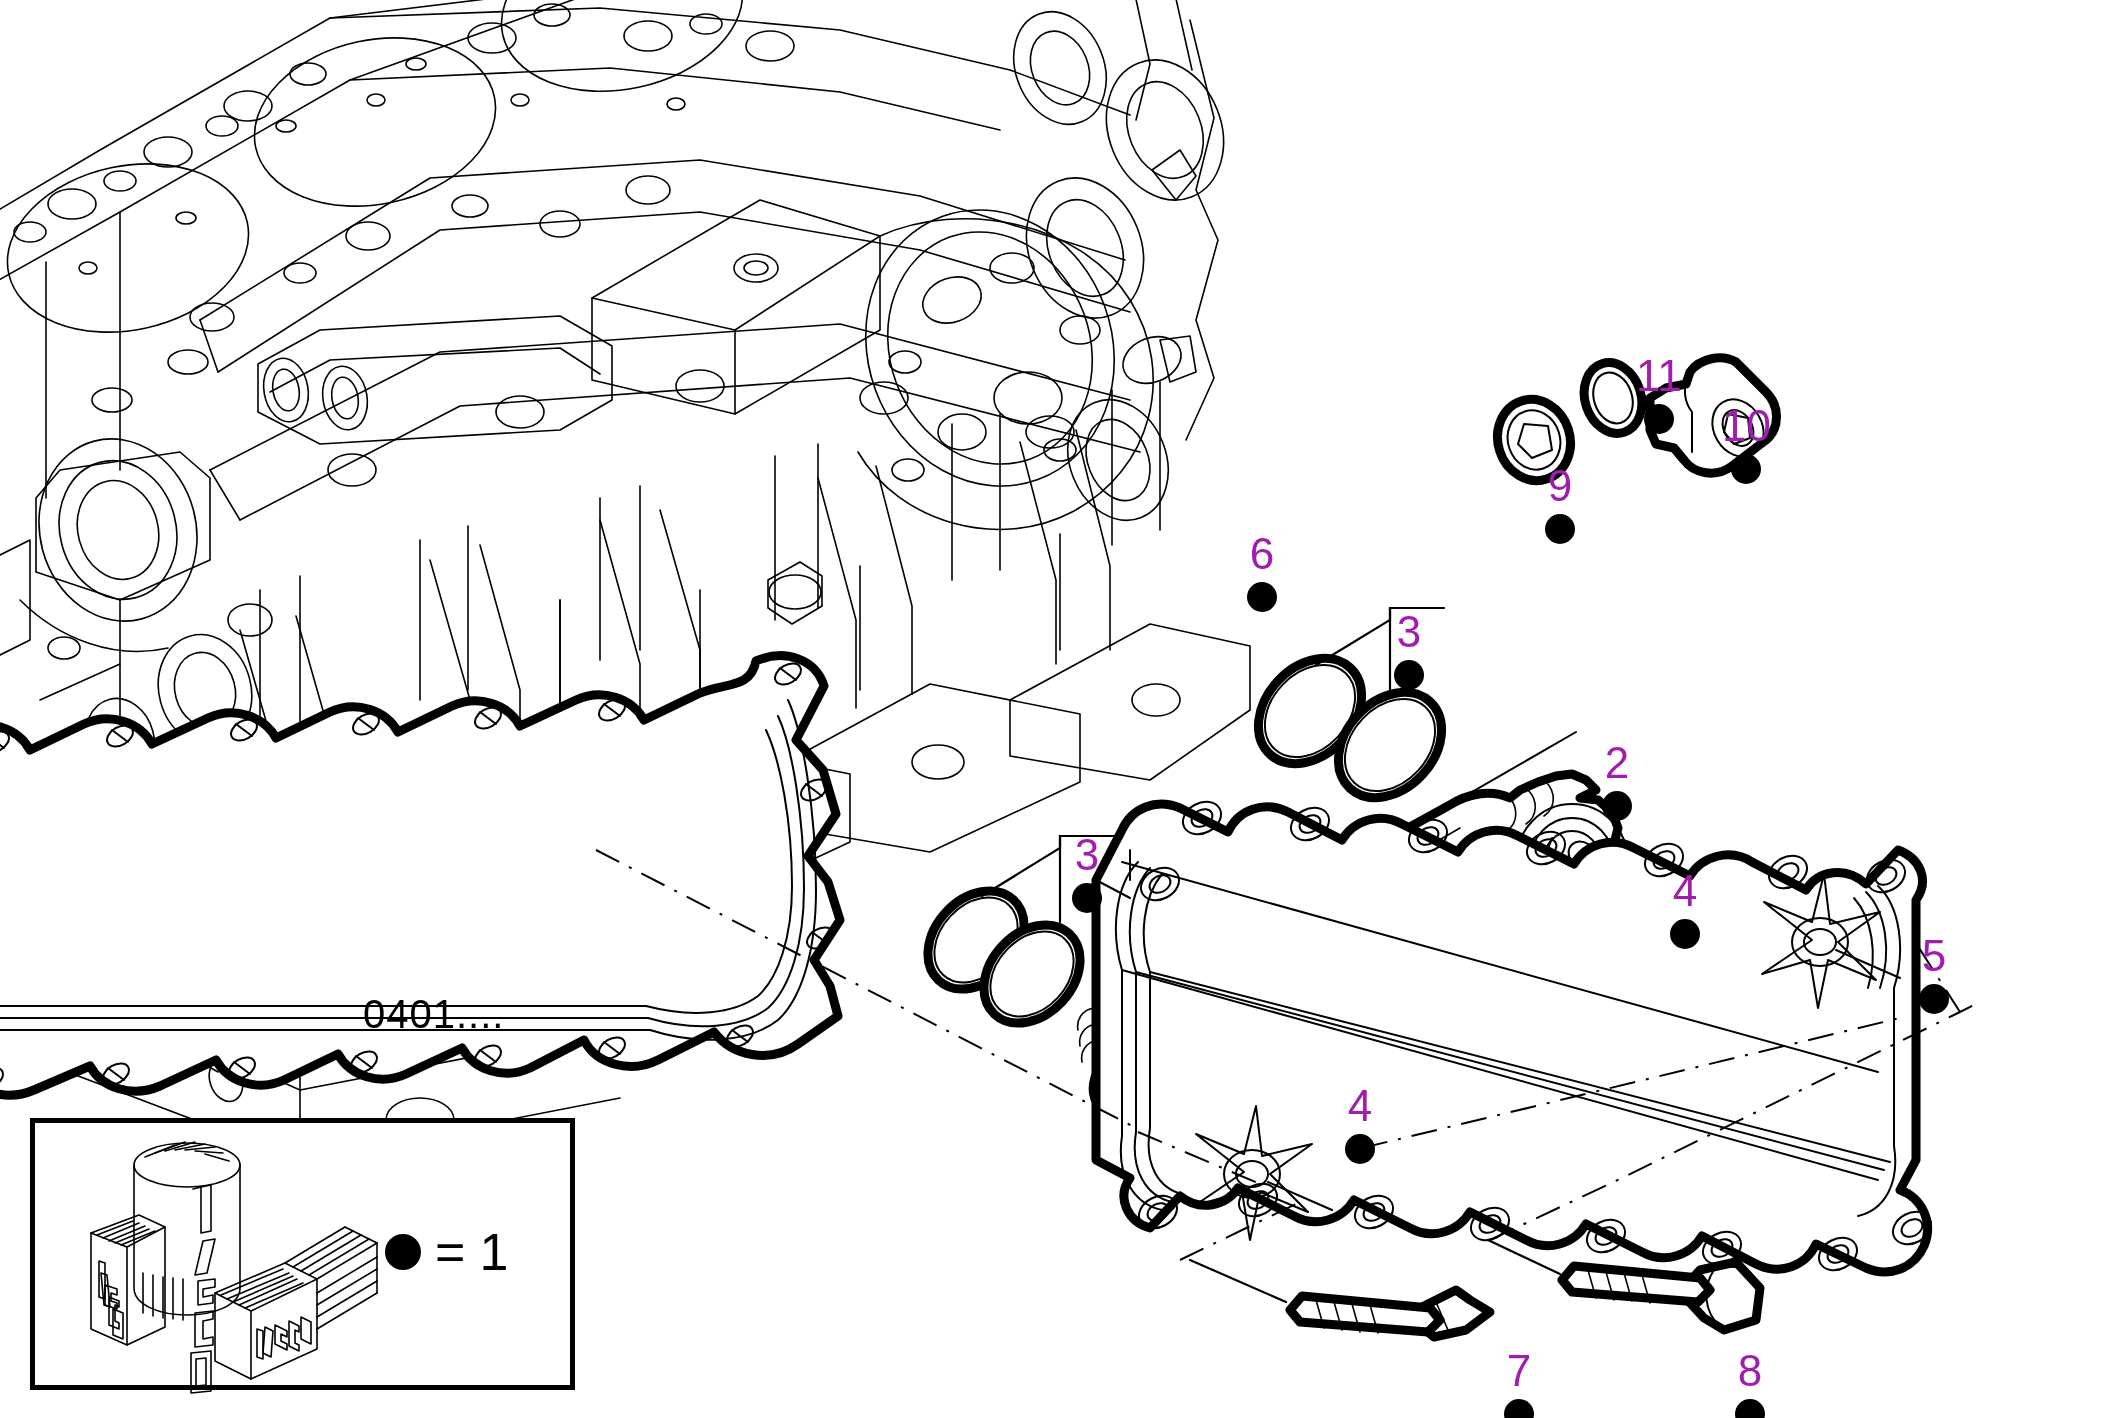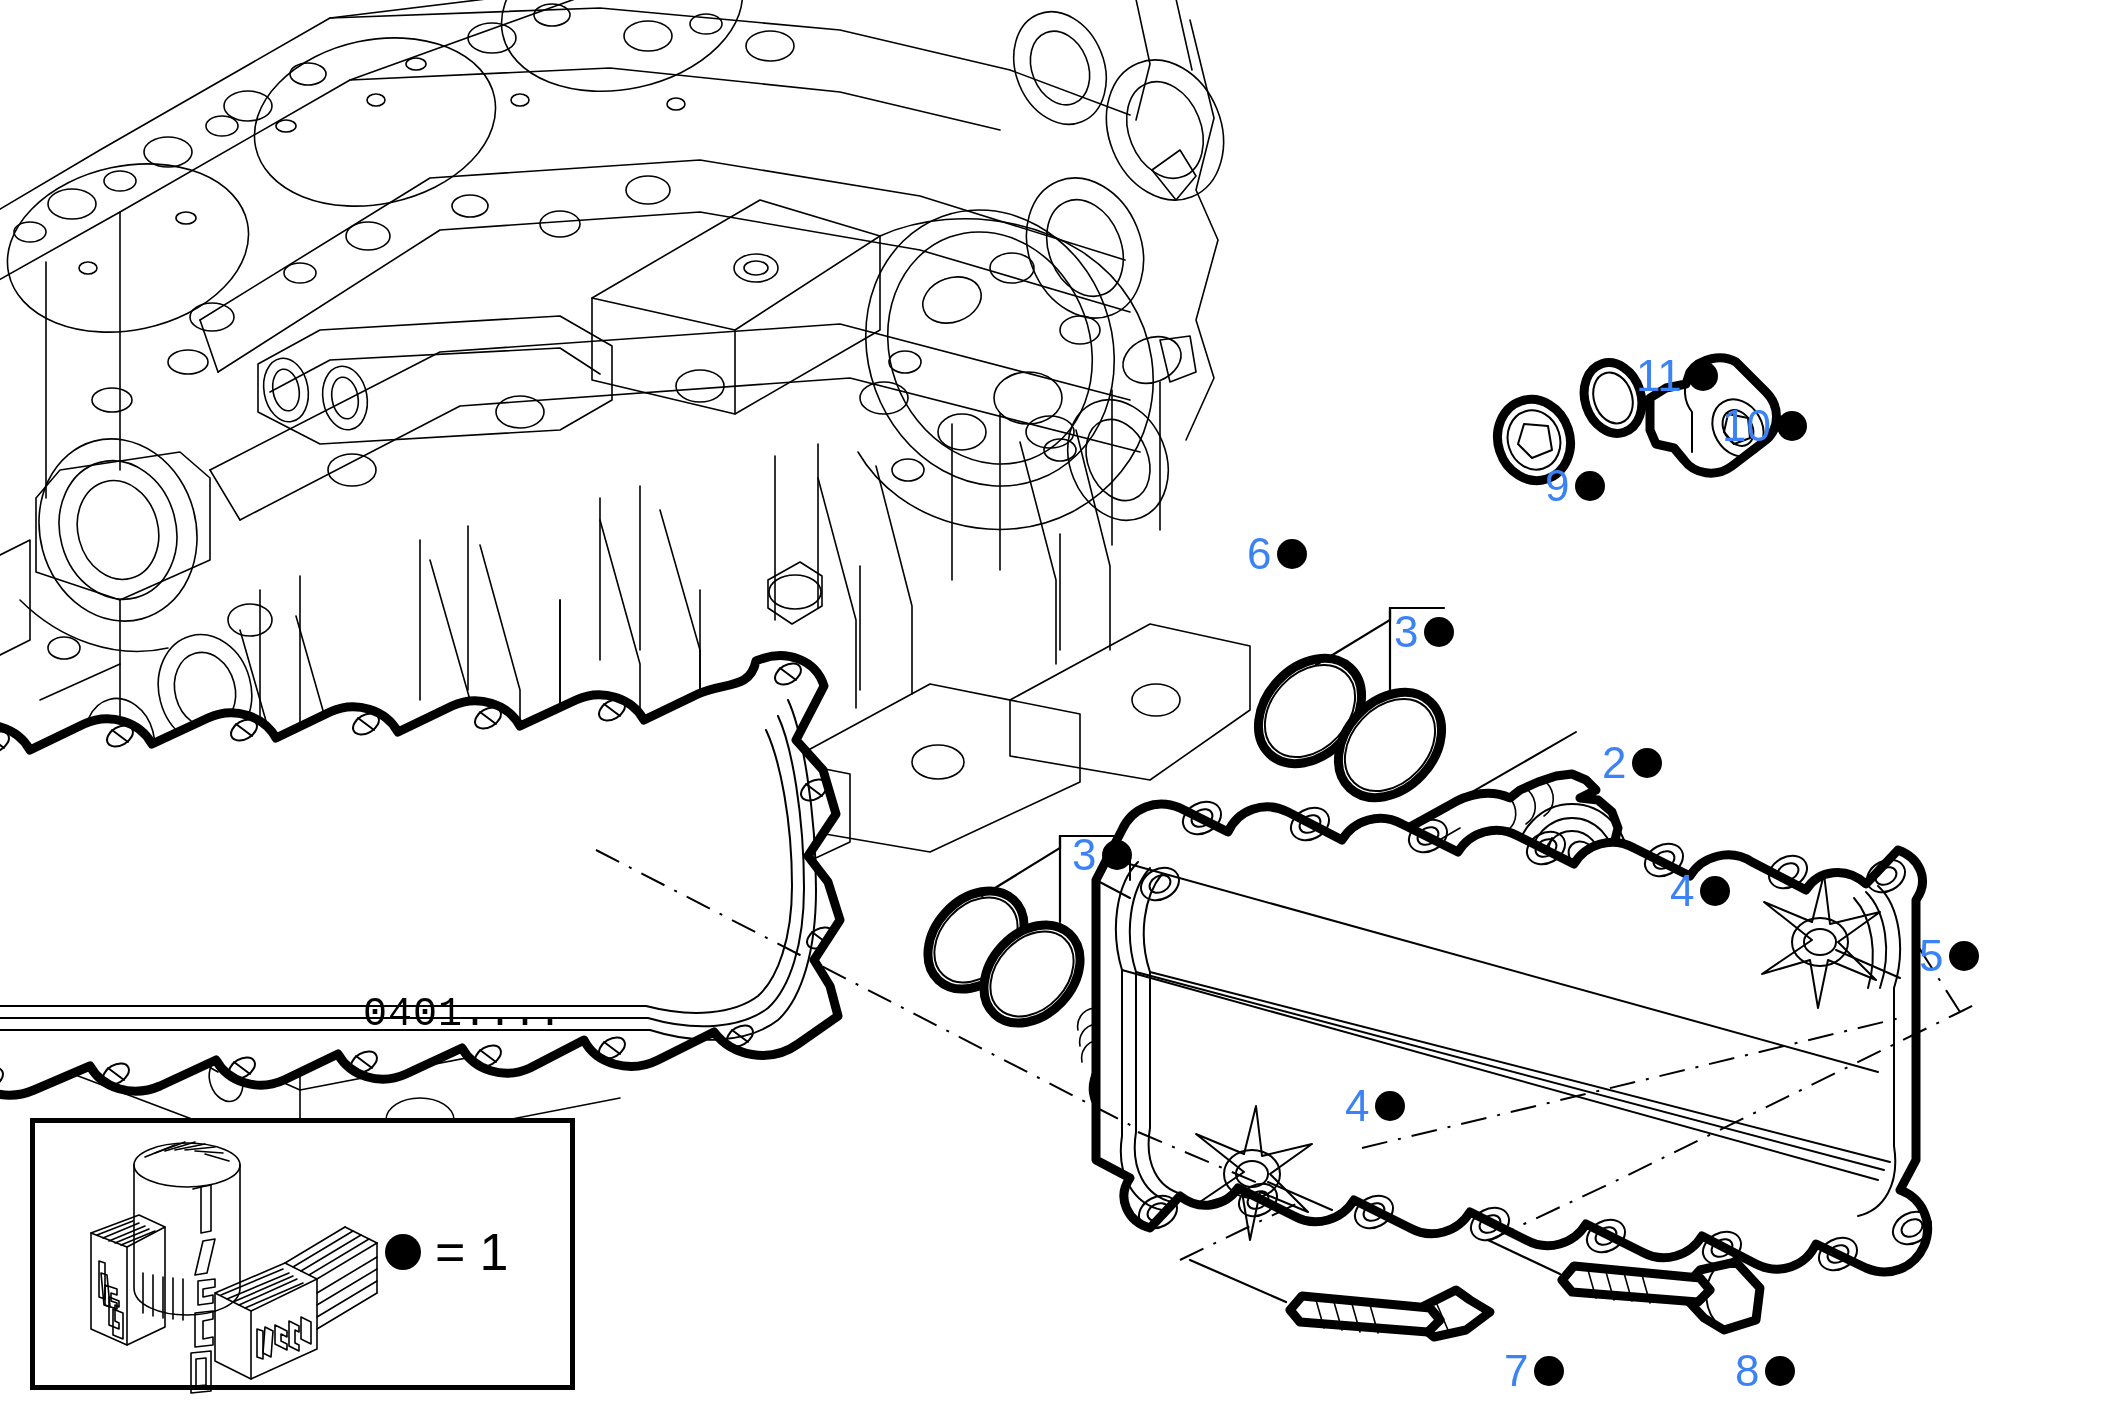--- a/index.html
+++ b/index.html
@@ -14,27 +14,27 @@
 
   
   .thin   {fill:none;stroke:#000;stroke-width:2.0;stroke-linejoin:round;stroke-linecap:round;}
   .thin2  {fill:none;stroke:#000;stroke-width:1.6;stroke-linejoin:round;stroke-linecap:round;}
   .heavy  {fill:#fff;stroke:#000;stroke-width:9;stroke-linejoin:round;stroke-linecap:round;}
   .leader {fill:none;stroke:#000;stroke-width:2.2;stroke-linecap:round;}
   .axis   {fill:none;stroke:#000;stroke-width:2;stroke-dasharray:26 11 3 11;stroke-linecap:butt;}
 
   
   .callout{position:absolute;display:flex;align-items:center;gap:6px;
-           font-size:44px;line-height:1;color:#3b82f6;white-space:nowrap;
-           font-family:"Liberation Sans", sans-serif;}
+           font-size:44px;line-height:1;color:#a21caf;white-space:nowrap;
+           font-family:"Liberation Sans", sans-serif;flex-direction:column;}
   .callout .num{font-size:44px;letter-spacing:0px;}
   .dot{width:30px;height:30px;border-radius:50%;background:#000;display:inline-block;flex:none;}
 
   .codelabel{position:absolute;font-size:40px;color:#000;letter-spacing:1px;
-             font-family:Liberation Mono, monospace;}
+             font-family:Liberation Sans, sans-serif;}
 
   
   #legendbox{position:absolute;left:30px;top:1118px;width:545px;height:272px;
              border:5px solid #000;background:#fff;box-sizing:border-box;}
   #legendEq{position:absolute;left:385px;top:1222px;display:flex;align-items:center;gap:14px;
             font-size:52px;color:#000;font-family:"Liberation Sans", sans-serif;}
   #legendEq .dot{width:36px;height:36px;}
 </style>
 </head>
 <body>

